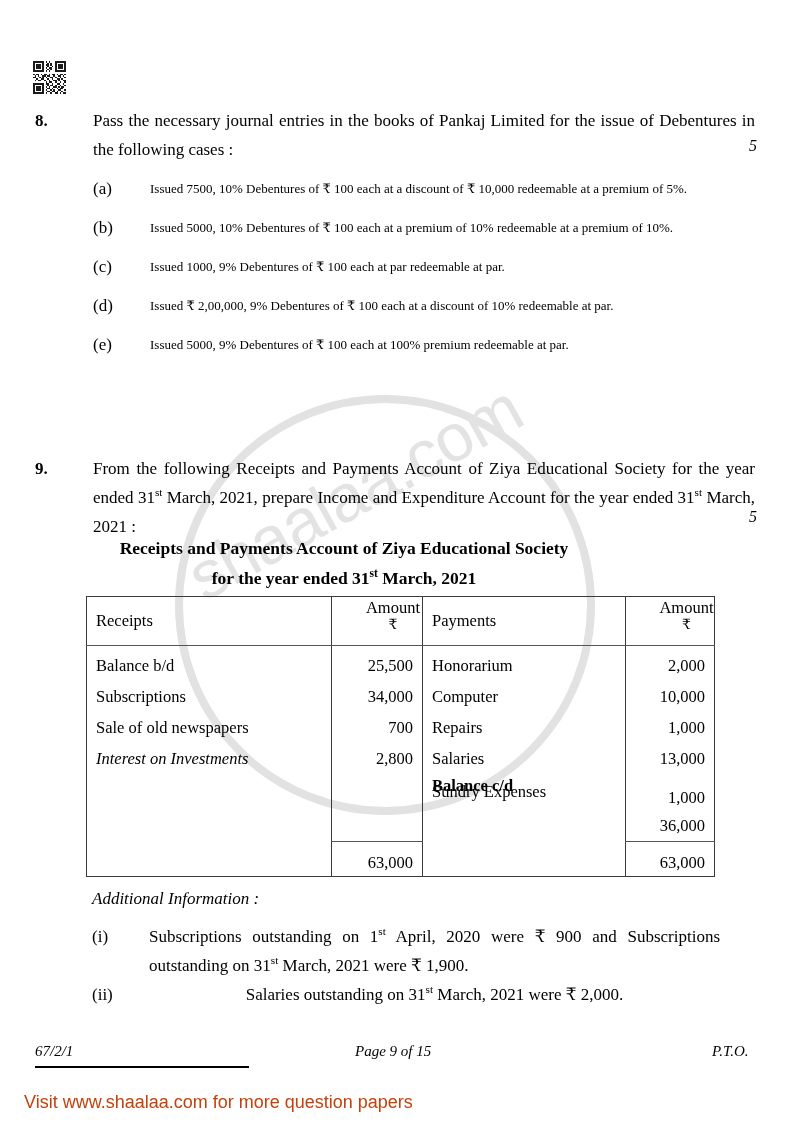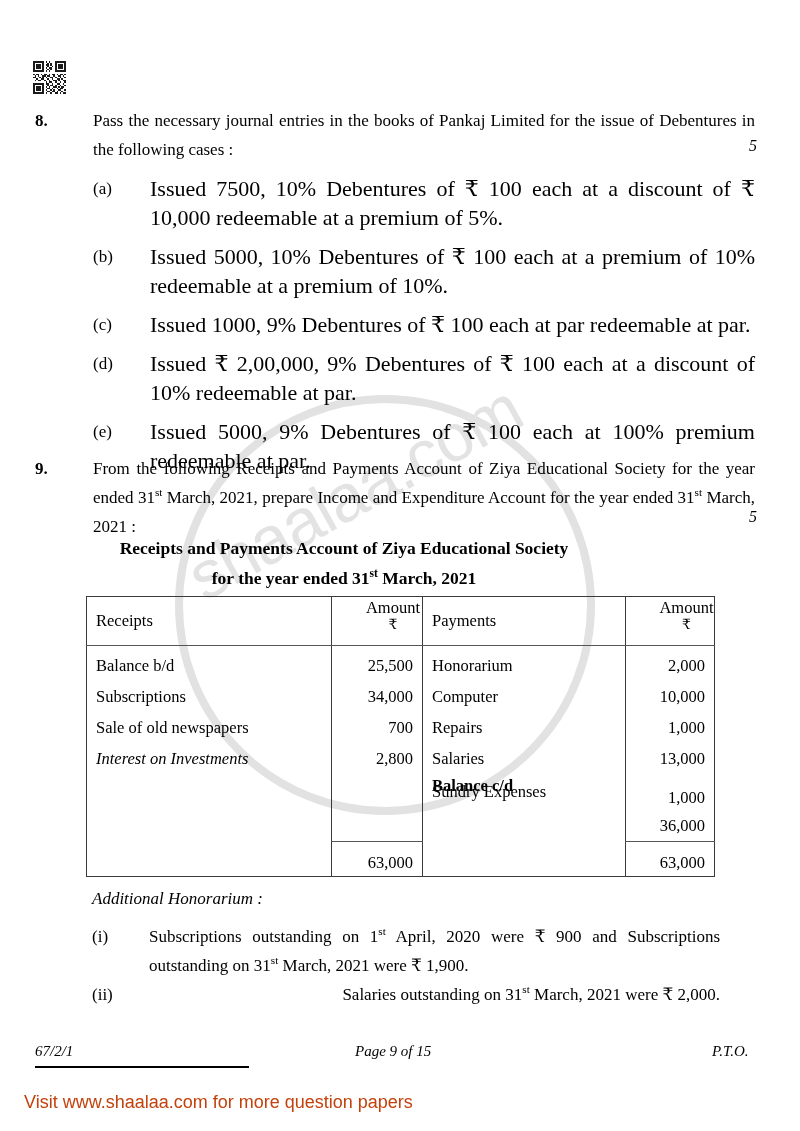--- a/index.html
+++ b/index.html
@@ -98,21 +98,21 @@
     display: flex;
     margin-top: 0;
   }
   .sublab {
     flex: 0 0 57px;
     font-size: 17px;
     line-height: 29px;
   }
   .subtext {
     flex: 1 1 auto;
-    font-size: 22px;
+    font-size: 13px;
     line-height: 29px;
     text-align: justify;
   }
 
   sup { font-size: 0.66em; vertical-align: super; line-height: 0; }
 
   
   .tbl-title {
     position: absolute;
     width: 688px;
@@ -422,30 +422,30 @@
       <div class="cellbox" style="left:432px; top:776px;">Sundry Expenses</div>
       <div class="cellbox r" style="left:525px; top:782px; width:180px;">1,000</div>
 
       <div class="cellbox" style="left:432px; top:770px;font-weight:bold;">Balance c/d</div>
       <div class="cellbox r" style="left:525px; top:810px; width:180px;">36,000</div>
 
       <div class="cellbox r" style="left:231px; top:847px; width:182px;">63,000</div>
       <div class="cellbox r" style="left:525px; top:847px; width:180px;">63,000</div>
     </div>
 
-    <div class="addinfo-title" style="left:92px; top:889px;">Additional Honorarium :</div>
+    <div class="addinfo-title" style="left:92px; top:889px;">Additional Information :</div>
 
     <div class="ai-row" style="left:92px; top:922px;">
       <div class="ai-lab">(i)</div>
       <div class="ai-text"><span>Subscriptions outstanding on 1</span><sup>st</sup><span> April, 2020 were ₹ 900 and Subscriptions outstanding on 31</span><sup>st</sup><span> March, 2021 were ₹  1,900.</span></div>
     </div>
 
     <div class="ai-row" style="left:92px; top:980px;">
       <div class="ai-lab">(ii)</div>
-      <div class="ai-text" style="text-align:right;"><span>Salaries outstanding on 31</span><sup>st</sup><span> March, 2021 were ₹ 2,000.</span></div>
+      <div class="ai-text" style="text-align:center;"><span>Salaries outstanding on 31</span><sup>st</sup><span> March, 2021 were ₹ 2,000.</span></div>
     </div>
 
     <div class="foot" style="left:35px; top:1043px;">67/2/1</div>
     <div class="foot-rule"></div>
     <div class="foot" style="left:355px; top:1043px;">Page 9 of 15</div>
     <div class="foot" style="left:712px; top:1043px;">P.T.O.</div>
     <div class="visit">Visit www.shaalaa.com for more question papers</div>
 
   </div>
 </div>

